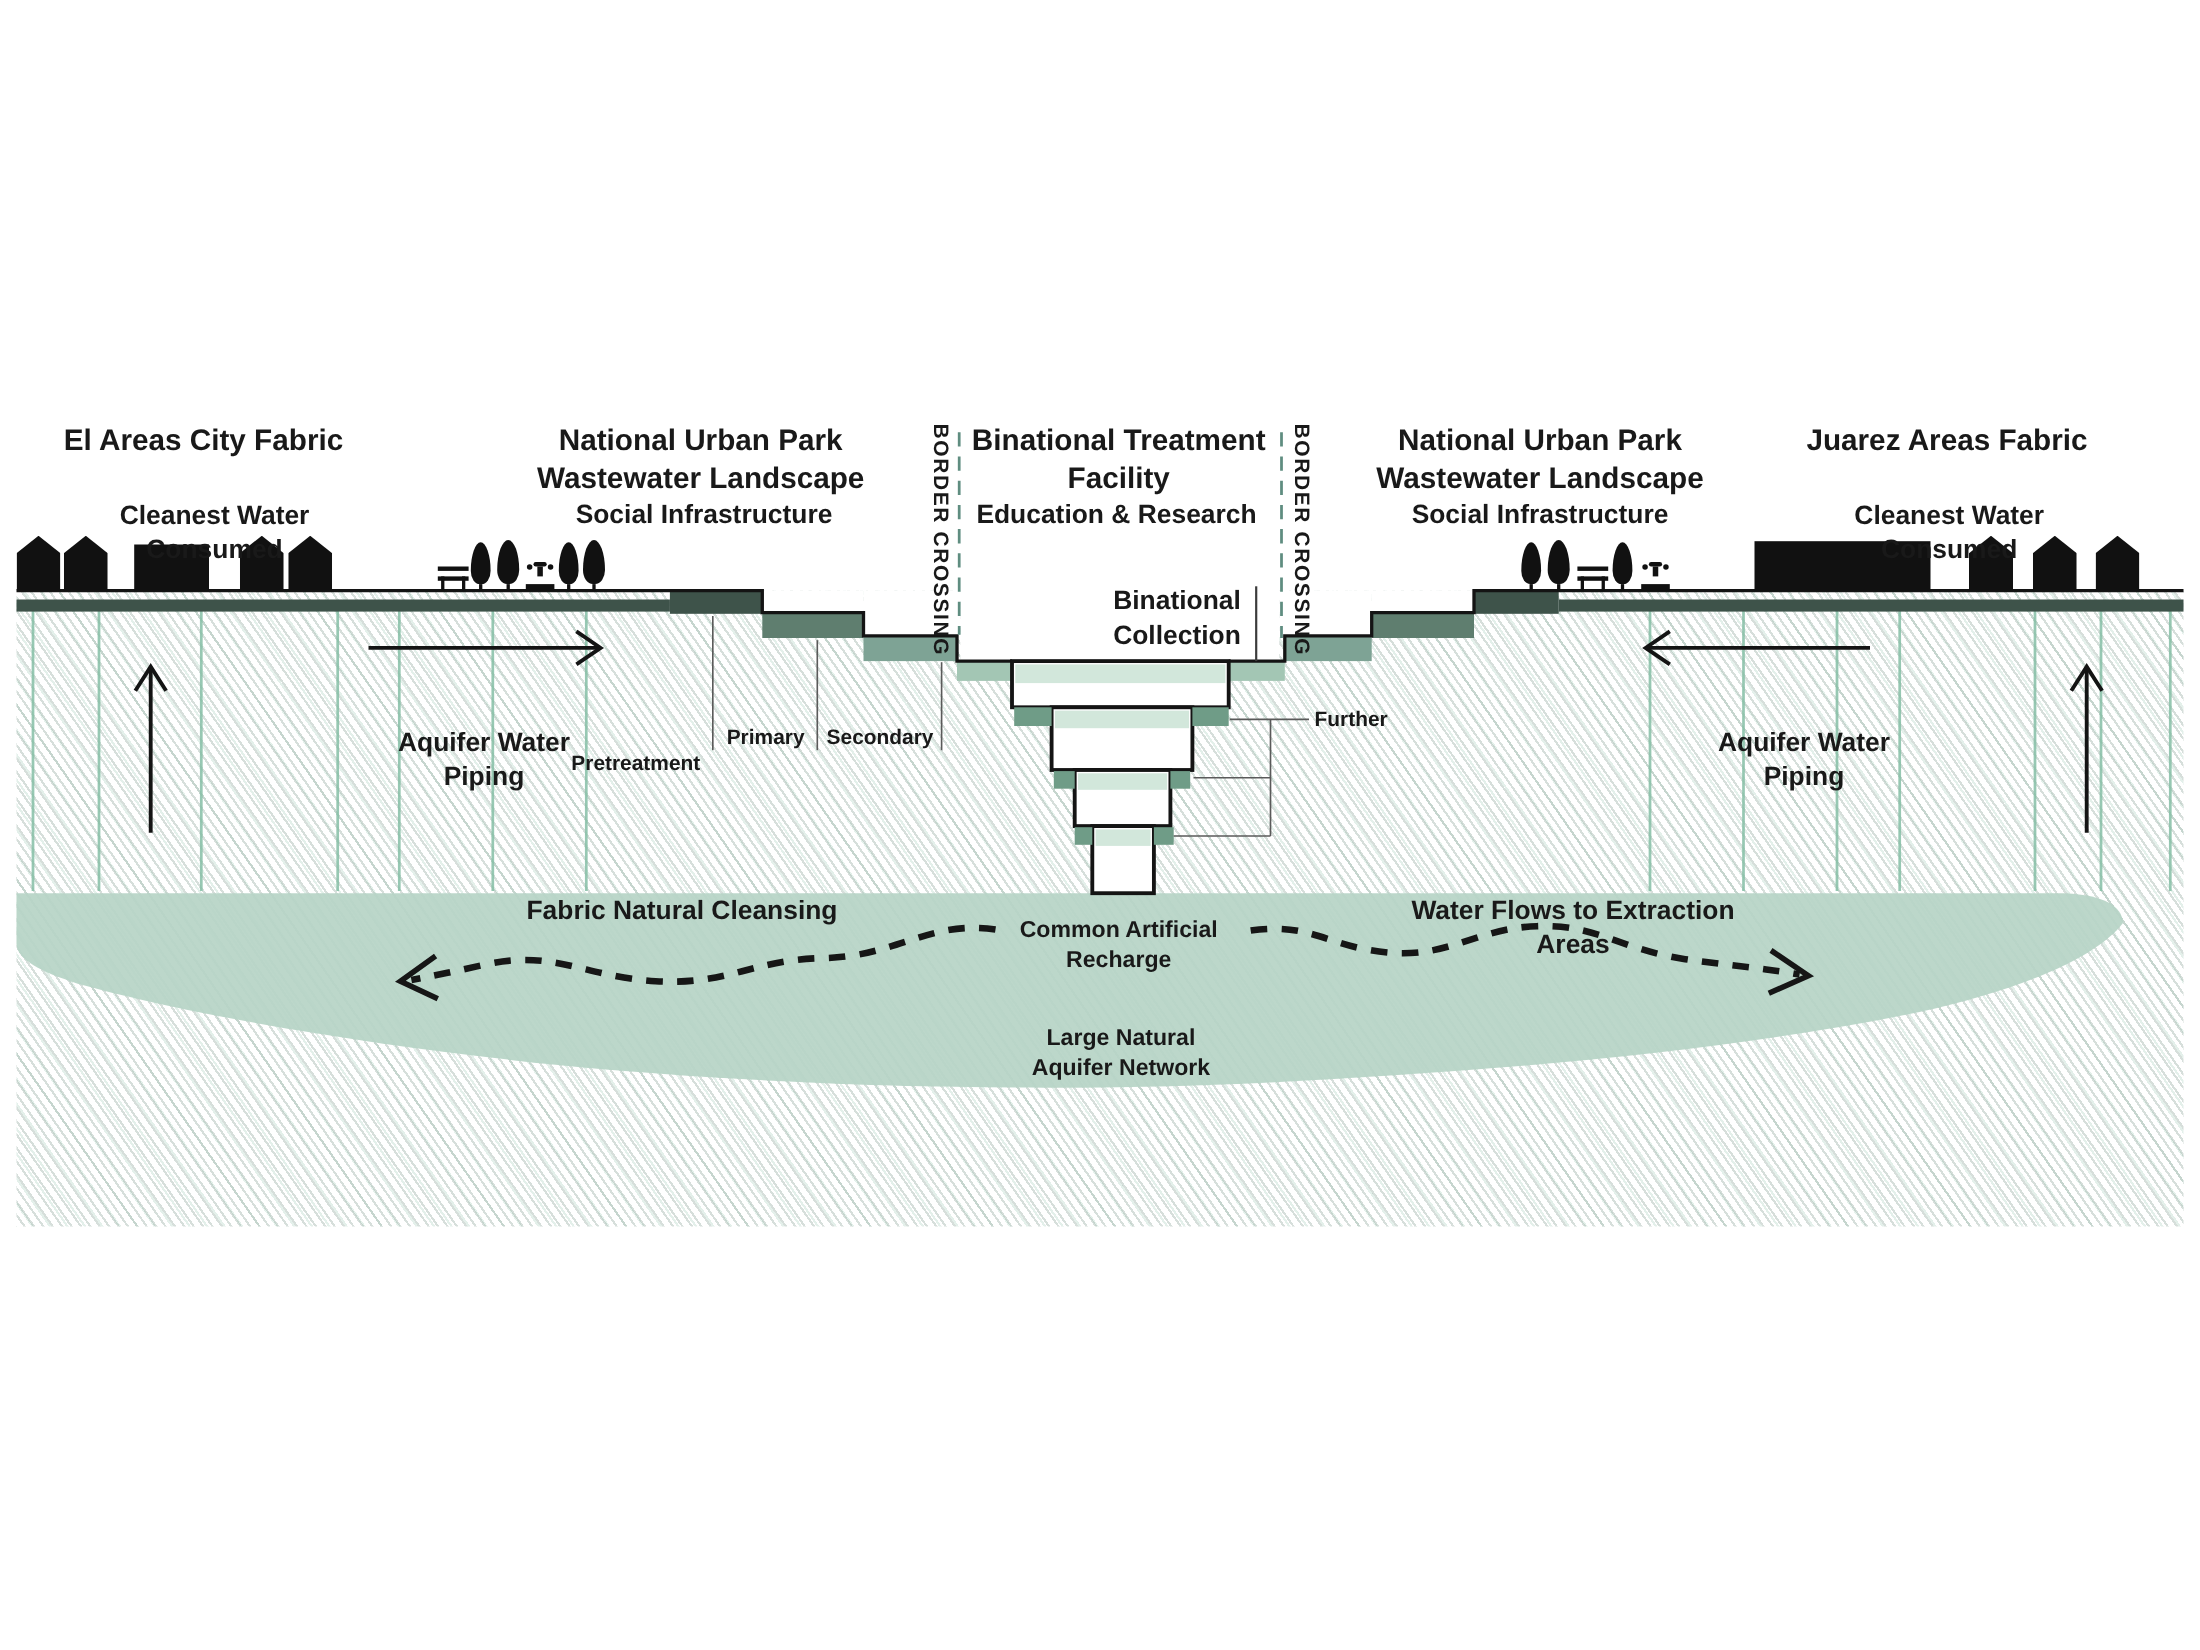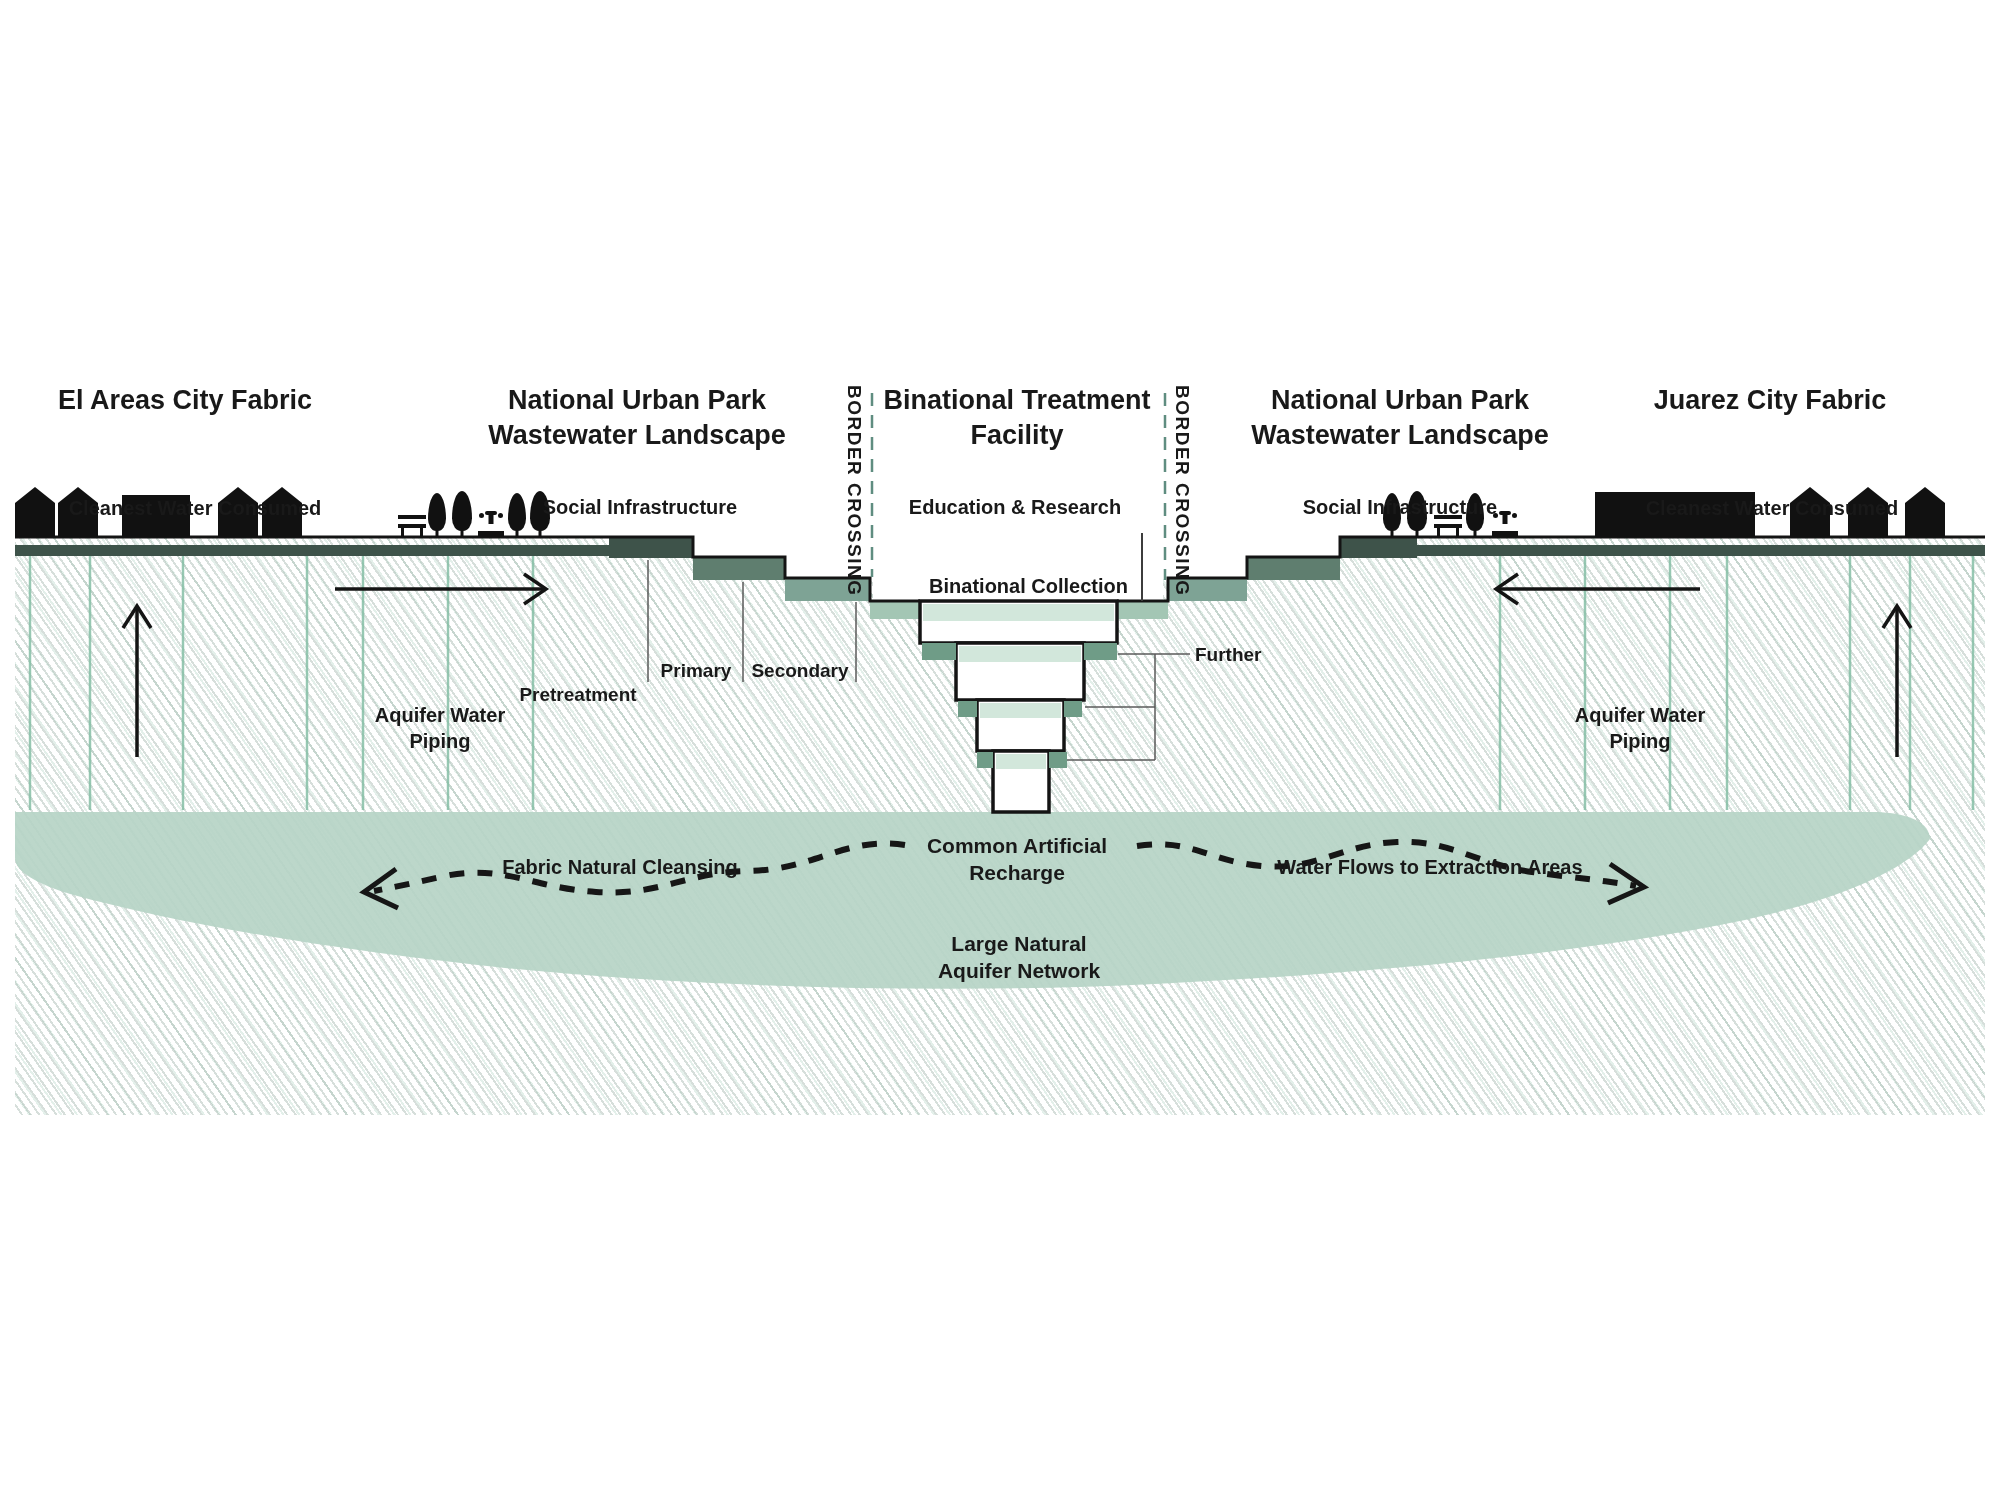--- a/index.html
+++ b/index.html
@@ -7,21 +7,21 @@
           font-family:"Liberation Sans", sans-serif;color:#191919;}
   
   #hatch{position:absolute;left:15px;top:537px;width:1970px;height:578px;
     background:
       repeating-linear-gradient(55deg, transparent 0 5px, rgba(148,170,160,.38) 5px 7px),
       repeating-linear-gradient(55deg, transparent 0 11px, rgba(130,185,160,.22) 11px 13px);
     z-index:1;}
   svg.overlay{position:absolute;left:0;top:0;z-index:2;}
   .label{position:absolute;z-index:4;text-align:center;line-height:1.3;}
   .t-big{font-size:27px;font-weight:700;}
-  .t-sub{font-size:20px;font-weight:700;margin-top:42px;}
+  .t-sub{font-size:24px;font-weight:700;}
   .t-small{font-size:19px;font-weight:700;}
   .t-mid{font-size:21px;font-weight:700;}
   .rot90{transform:rotate(90deg);transform-origin:center center;letter-spacing:1.5px;white-space:nowrap;}
   .right-al{text-align:right;}
   .left-al{text-align:left;}
   
   .bld{position:absolute;background:#111;z-index:3;}
   .house{clip-path:polygon(0 32%, 50% 0, 100% 32%, 100% 100%, 0 100%);}
   .tree{position:absolute;background:#111;border-radius:50% 50% 45% 45% / 68% 68% 32% 32%;z-index:3;}
   .tree::after{content:'';position:absolute;left:50%;transform:translateX(-50%);bottom:-6px;width:3px;height:6px;background:#111;}
@@ -169,21 +169,21 @@
   <div class="label t-sub right-al" style="left:928px;top:531px;width:200px;">Binational Collection</div>
 
   <div class="label t-small rot90" style="left:1098px;top:459px;width:170px;height:22px;">BORDER CROSSING</div>
 
   <div class="label t-big" style="left:1250px;top:383px;width:300px;">
     <div>National Urban Park</div>
       <div>Wastewater Landscape</div>
   </div>
   <div class="label t-sub" style="left:1250px;top:452px;width:300px;">Social Infrastructure</div>
 
-  <div class="label t-big" style="left:1620px;top:383px;width:300px;">Juarez City Fabric</div>
+  <div class="label t-big" style="left:1620px;top:383px;width:300px;">Juarez Areas Fabric</div>
   <div class="label t-sub" style="left:1622px;top:453px;width:300px;">Cleanest Water Consumed</div>
 
   <div class="label t-small" style="left:478px;top:659px;width:200px;margin-top:24px;">Pretreatment</div>
   <div class="label t-small" style="left:596px;top:659px;width:200px;">Primary</div>
   <div class="label t-small" style="left:700px;top:659px;width:200px;">Secondary</div>
   <div class="label t-small left-al" style="left:1195px;top:643px;width:160px;">Further</div>
 
   <div class="label t-sub" style="left:340px;top:660px;width:200px;">
     <div>Aquifer Water</div>
       <div>Piping</div>

